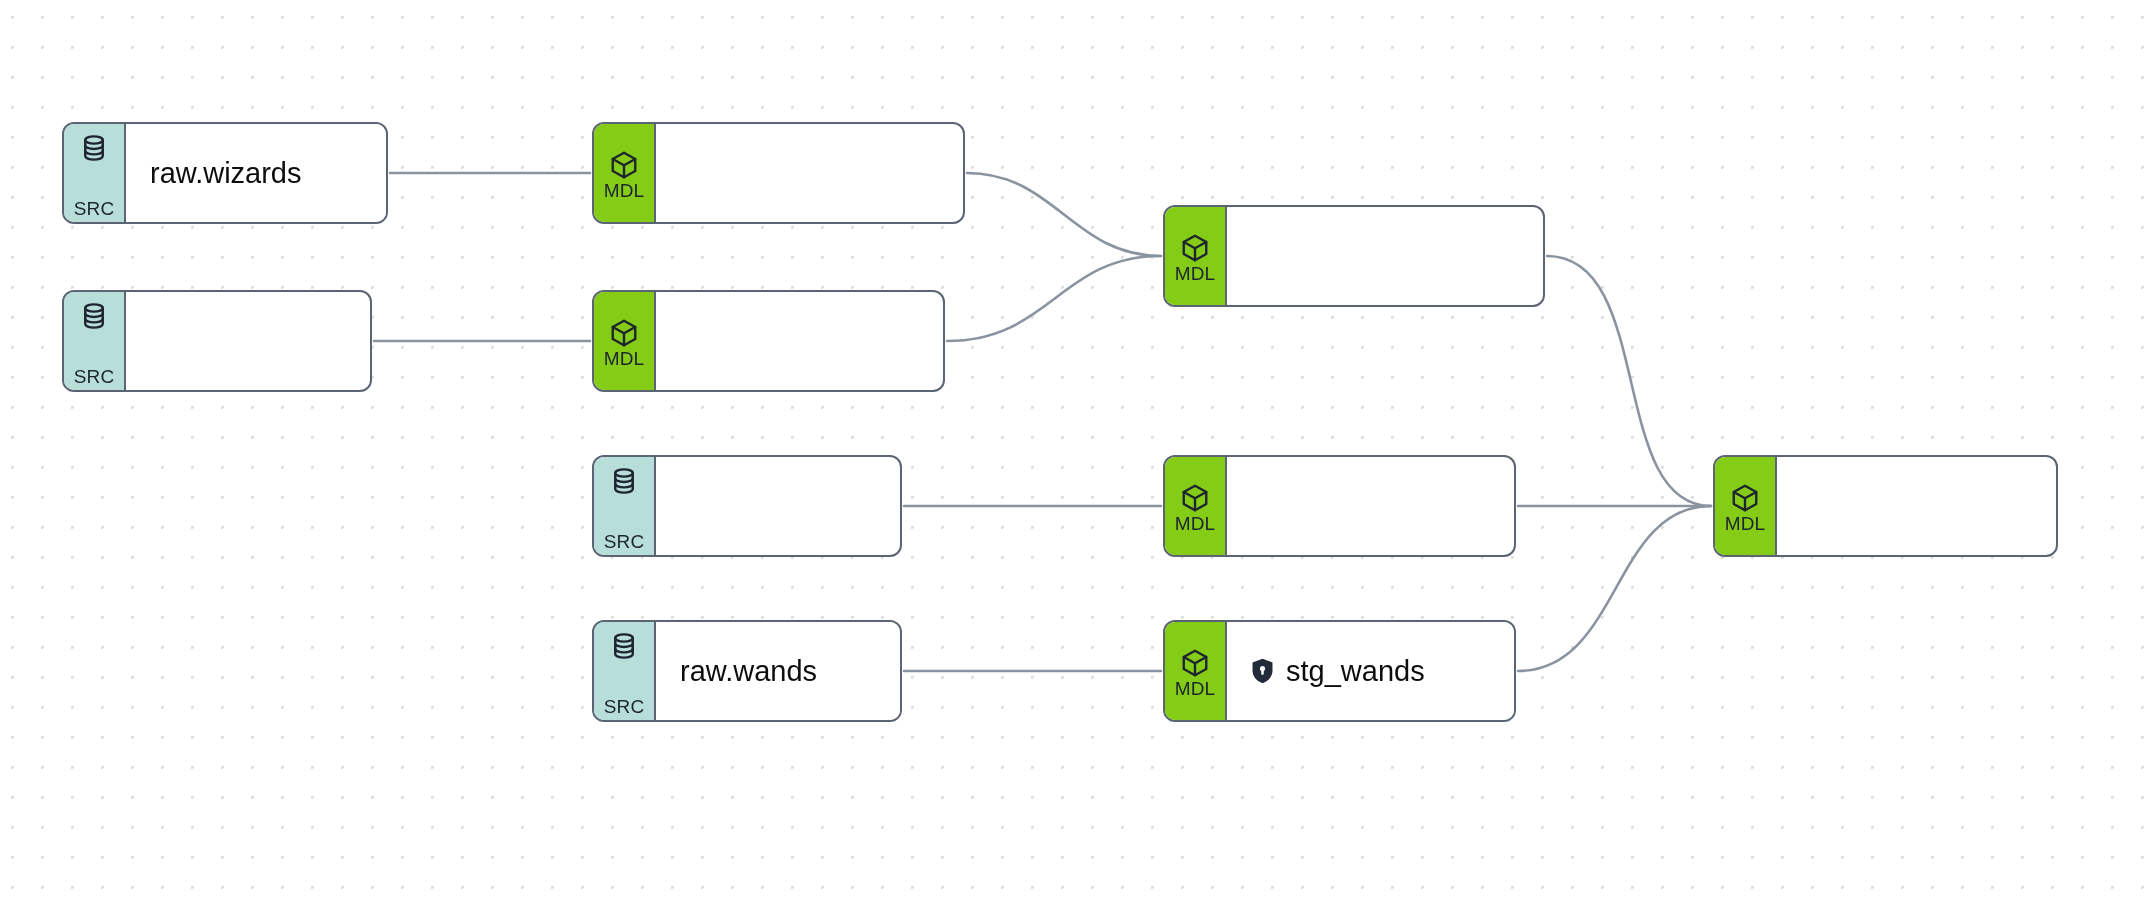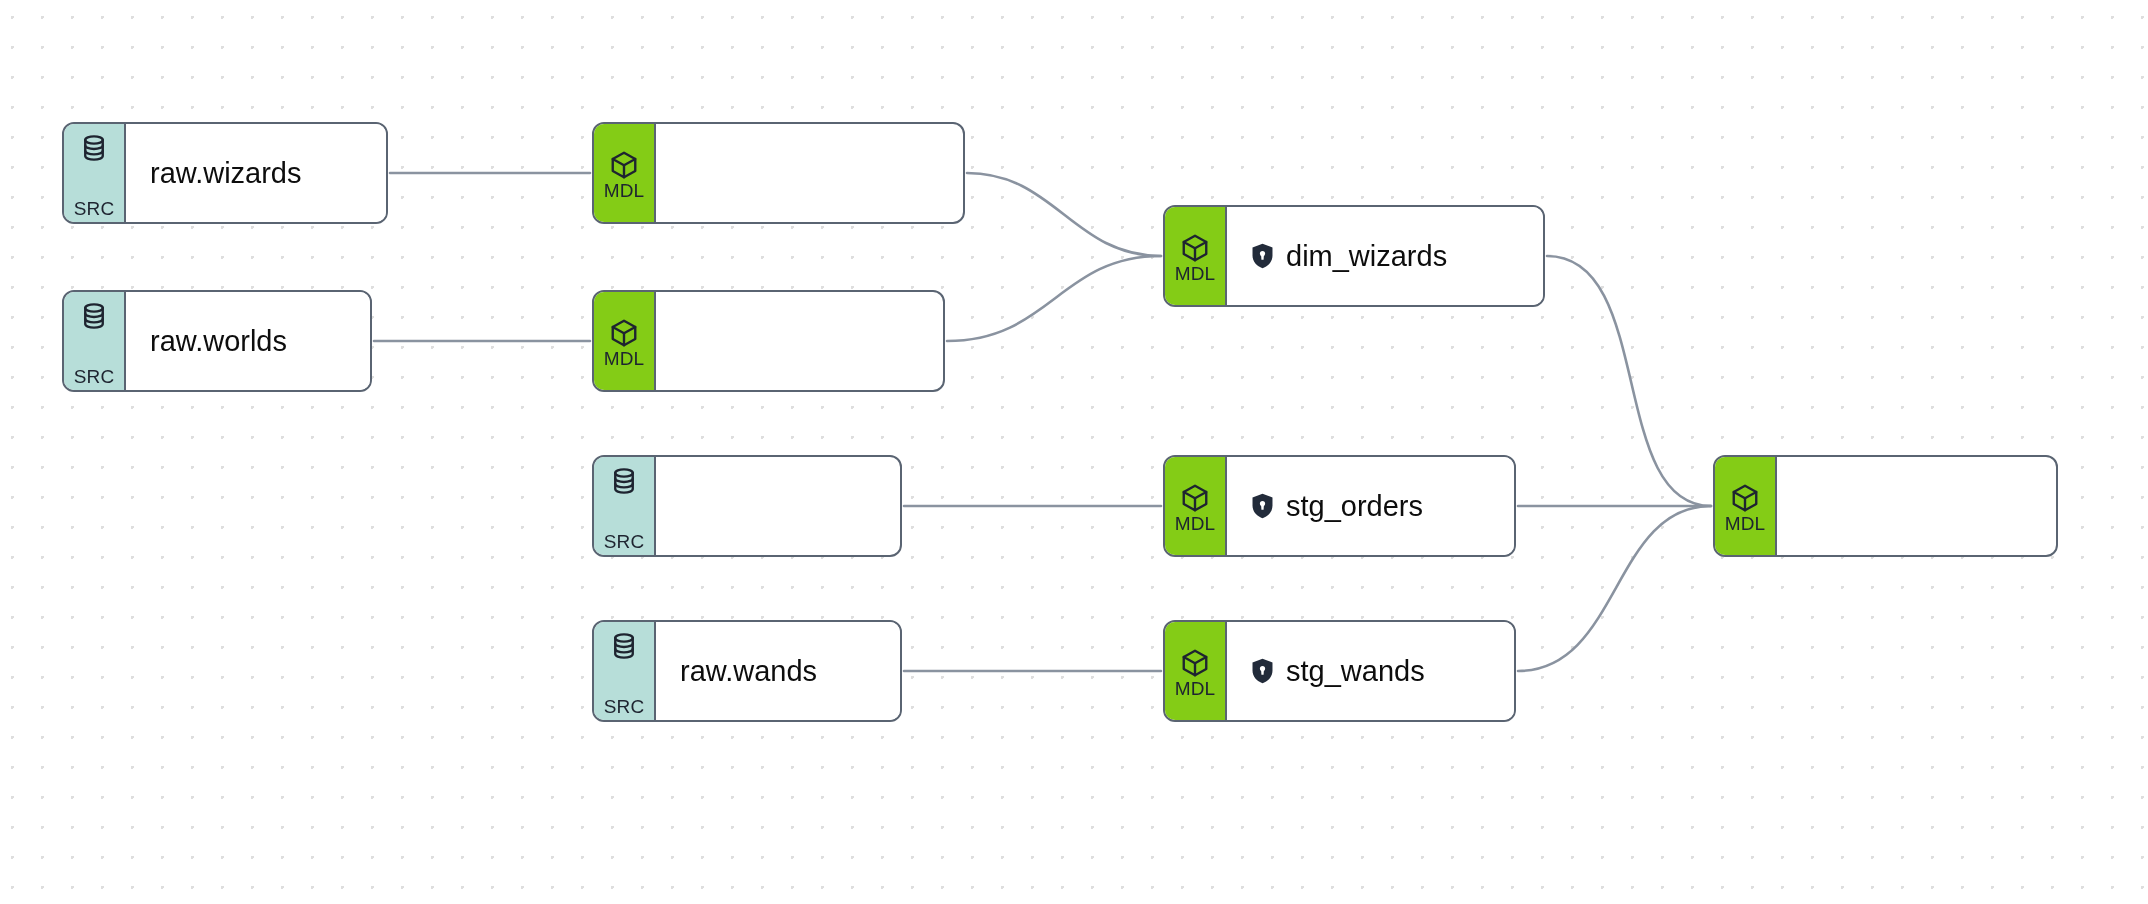--- a/index.html
+++ b/index.html
@@ -136,23 +136,20 @@
   <span class="badge-icon">
     <svg viewBox="0 0 24 24" width="30" height="30" fill="none" stroke="#1e2430" stroke-width="1.9" stroke-linecap="round" stroke-linejoin="round">
       <ellipse cx="12" cy="5.6" rx="7" ry="2.9"></ellipse>
       <path d="M5 5.6 v12.8 c0 1.6 3.13 2.9 7 2.9 s7 -1.3 7 -2.9 V5.6"></path>
       <path d="M5 9.9 c0 1.6 3.13 2.9 7 2.9 s7 -1.3 7 -2.9"></path>
       <path d="M5 14.2 c0 1.6 3.13 2.9 7 2.9 s7 -1.3 7 -2.9"></path>
     </svg>
   </span>
 <span class="badge-label">SRC</span>
         </div>
-        <div class="node-body">
-          <span class="node-label">raw.worlds</span>
-        </div>
       </div>
       <div class="node" style="left: 592px; top: 455px; width: 310px;">
         <div class="node-badge badge-src">
   <span class="badge-icon">
     <svg viewBox="0 0 24 24" width="30" height="30" fill="none" stroke="#1e2430" stroke-width="1.9" stroke-linecap="round" stroke-linejoin="round">
       <ellipse cx="12" cy="5.6" rx="7" ry="2.9"></ellipse>
       <path d="M5 5.6 v12.8 c0 1.6 3.13 2.9 7 2.9 s7 -1.3 7 -2.9 V5.6"></path>
       <path d="M5 9.9 c0 1.6 3.13 2.9 7 2.9 s7 -1.3 7 -2.9"></path>
       <path d="M5 14.2 c0 1.6 3.13 2.9 7 2.9 s7 -1.3 7 -2.9"></path>
     </svg>
@@ -194,87 +191,65 @@
     <svg viewBox="0 0 24 24" width="30" height="30" fill="none" stroke="#1e2430" stroke-width="1.9" stroke-linecap="round" stroke-linejoin="round">
       <path d="M12 2.2 L21 7.2 L12 12.2 L3 7.2 Z"></path>
       <path d="M3 7.2 V16.8 L12 21.8 V12.2"></path>
       <path d="M21 7.2 V16.8 L12 21.8"></path>
     </svg>
   </span>
 <span class="badge-label">MDL</span>
         </div>
       </div>
       <div class="node" style="left: 1163px; top: 455px; width: 353px;">
+        <div class="node-badge badge-mdl">
+  <span class="badge-icon">
+    <svg viewBox="0 0 24 24" width="30" height="30" fill="none" stroke="#1e2430" stroke-width="1.9" stroke-linecap="round" stroke-linejoin="round">
+      <path d="M12 2.2 L21 7.2 L12 12.2 L3 7.2 Z"></path>
+      <path d="M3 7.2 V16.8 L12 21.8 V12.2"></path>
+      <path d="M21 7.2 V16.8 L12 21.8"></path>
+    </svg>
+  </span>
+<span class="badge-label">MDL</span>
+        </div>
+      </div>
+      <div class="node" style="left: 1163px; top: 620px; width: 353px;">
         <div class="node-badge badge-mdl">
   <span class="badge-icon">
     <svg viewBox="0 0 24 24" width="30" height="30" fill="none" stroke="#1e2430" stroke-width="1.9" stroke-linecap="round" stroke-linejoin="round">
       <path d="M12 2.2 L21 7.2 L12 12.2 L3 7.2 Z"></path>
       <path d="M3 7.2 V16.8 L12 21.8 V12.2"></path>
       <path d="M21 7.2 V16.8 L12 21.8"></path>
     </svg>
   </span>
 <span class="badge-label">MDL</span>
         </div>
         <div class="node-body">
   <span class="lock-icon">
     <svg viewBox="0 0 22 25" width="23" height="26">
       <path d="M11 0.8 L20.6 4.3 V12.1 C20.6 18.0 16.4 22.4 11 24.2
                C5.6 22.4 1.4 18.0 1.4 12.1 V4.3 Z" fill="#222b3a"></path>
       <circle cx="11" cy="10.2" r="2.5" fill="#ffffff"></circle>
       <path d="M9.55 10.6 H12.45 L12.0 16.0 H10.0 Z" fill="#ffffff"></path>
     </svg>
   </span>
-<span class="node-label">stg_orders</span>
-        </div>
-      </div>
-      <div class="node" style="left: 1163px; top: 620px; width: 353px;">
-        <div class="node-badge badge-mdl">
-  <span class="badge-icon">
-    <svg viewBox="0 0 24 24" width="30" height="30" fill="none" stroke="#1e2430" stroke-width="1.9" stroke-linecap="round" stroke-linejoin="round">
-      <path d="M12 2.2 L21 7.2 L12 12.2 L3 7.2 Z"></path>
-      <path d="M3 7.2 V16.8 L12 21.8 V12.2"></path>
-      <path d="M21 7.2 V16.8 L12 21.8"></path>
-    </svg>
-  </span>
-<span class="badge-label">MDL</span>
-        </div>
-        <div class="node-body">
-  <span class="lock-icon">
-    <svg viewBox="0 0 22 25" width="23" height="26">
-      <path d="M11 0.8 L20.6 4.3 V12.1 C20.6 18.0 16.4 22.4 11 24.2
-               C5.6 22.4 1.4 18.0 1.4 12.1 V4.3 Z" fill="#222b3a"></path>
-      <circle cx="11" cy="10.2" r="2.5" fill="#ffffff"></circle>
-      <path d="M9.55 10.6 H12.45 L12.0 16.0 H10.0 Z" fill="#ffffff"></path>
-    </svg>
-  </span>
 <span class="node-label">stg_wands</span>
         </div>
       </div>
       <div class="node" style="left: 1163px; top: 205px; width: 382px;">
         <div class="node-badge badge-mdl">
   <span class="badge-icon">
     <svg viewBox="0 0 24 24" width="30" height="30" fill="none" stroke="#1e2430" stroke-width="1.9" stroke-linecap="round" stroke-linejoin="round">
       <path d="M12 2.2 L21 7.2 L12 12.2 L3 7.2 Z"></path>
       <path d="M3 7.2 V16.8 L12 21.8 V12.2"></path>
       <path d="M21 7.2 V16.8 L12 21.8"></path>
     </svg>
   </span>
 <span class="badge-label">MDL</span>
         </div>
-        <div class="node-body">
-  <span class="lock-icon">
-    <svg viewBox="0 0 22 25" width="23" height="26">
-      <path d="M11 0.8 L20.6 4.3 V12.1 C20.6 18.0 16.4 22.4 11 24.2
-               C5.6 22.4 1.4 18.0 1.4 12.1 V4.3 Z" fill="#222b3a"></path>
-      <circle cx="11" cy="10.2" r="2.5" fill="#ffffff"></circle>
-      <path d="M9.55 10.6 H12.45 L12.0 16.0 H10.0 Z" fill="#ffffff"></path>
-    </svg>
-  </span>
-<span class="node-label">dim_wizards</span>
-        </div>
       </div>
       <div class="node" style="left: 1713px; top: 455px; width: 345px;">
         <div class="node-badge badge-mdl">
   <span class="badge-icon">
     <svg viewBox="0 0 24 24" width="30" height="30" fill="none" stroke="#1e2430" stroke-width="1.9" stroke-linecap="round" stroke-linejoin="round">
       <path d="M12 2.2 L21 7.2 L12 12.2 L3 7.2 Z"></path>
       <path d="M3 7.2 V16.8 L12 21.8 V12.2"></path>
       <path d="M21 7.2 V16.8 L12 21.8"></path>
     </svg>
   </span>

